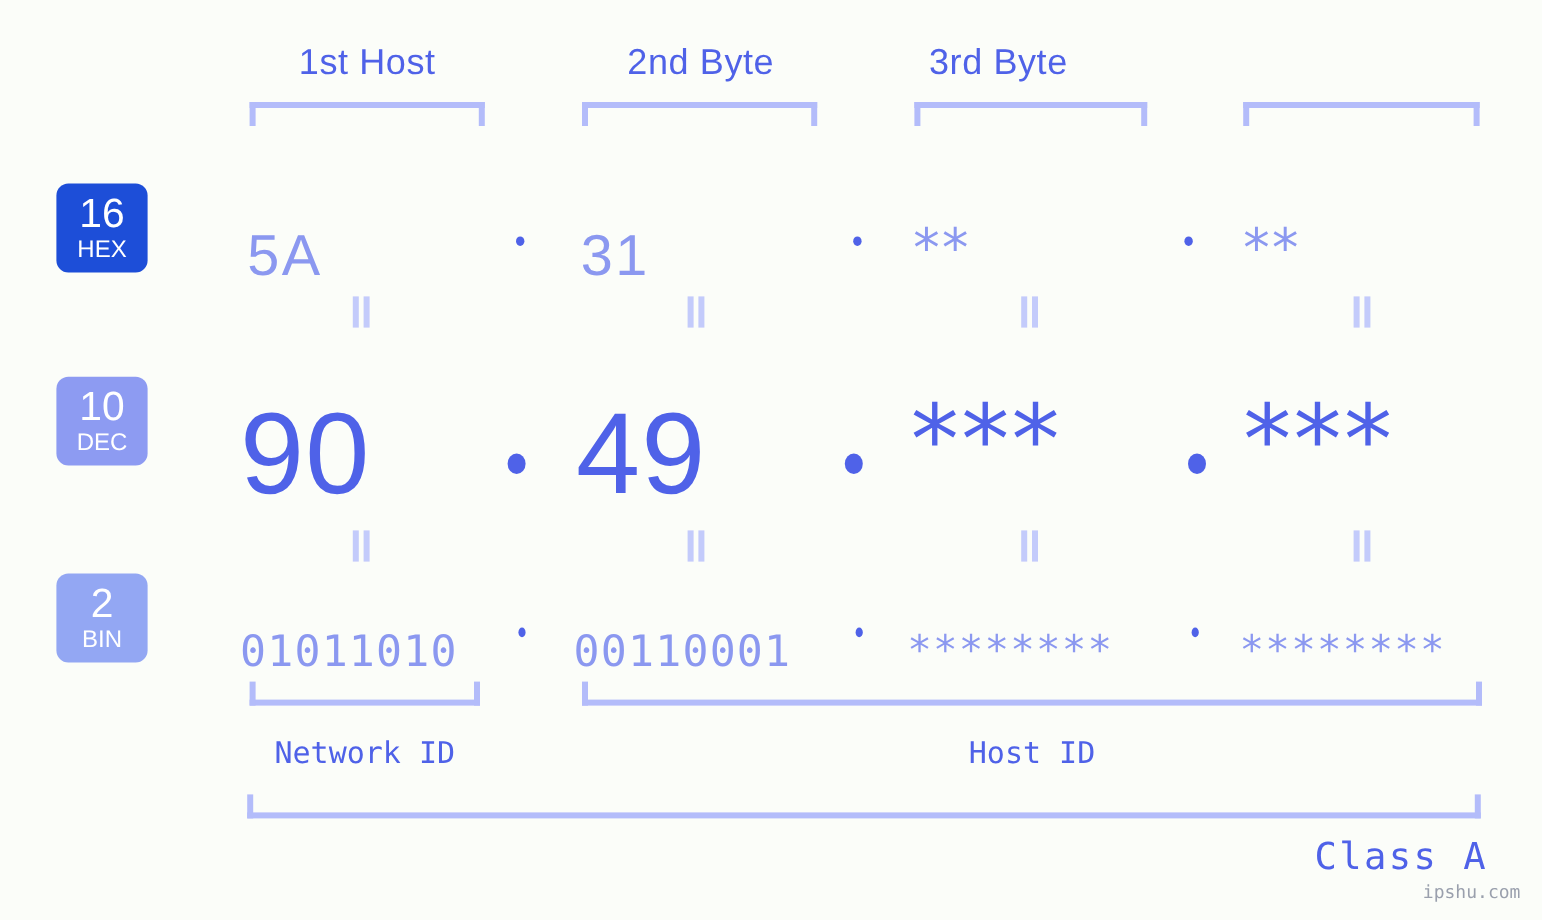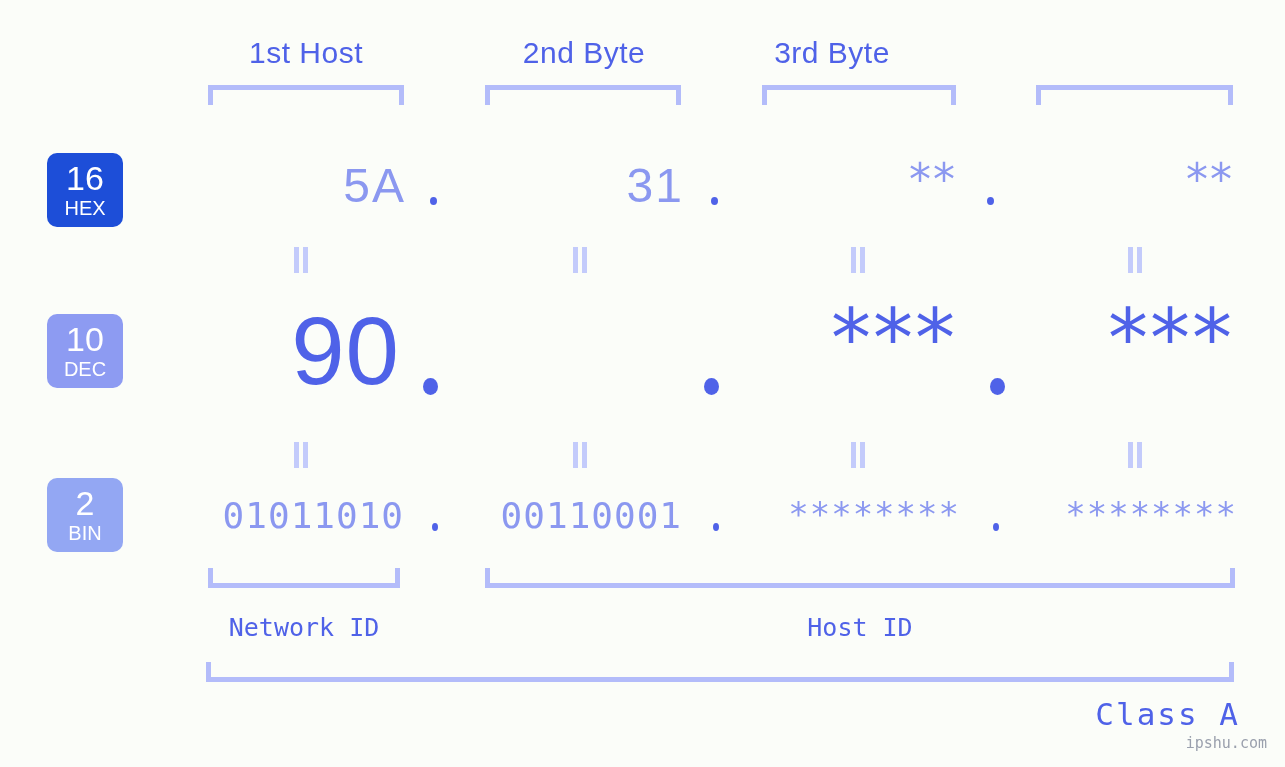--- a/index.html
+++ b/index.html
@@ -77,22 +77,23 @@
     line-height: 22px;
     font-weight: 400;
   }
   .badge-hex { top: 153px; background: #1d4ed8; }
   .badge-dec { top: 314px; background: #8d9bf2; }
   .badge-bin { top: 478px; background: #93a7f3; }
 
   
   .cell {
     position: absolute;
-    text-align: right;
-    white-space: nowrap;
+    text-align: left;
+    white-space: nowrap;
+    margin-top: 28px;
   }
 
   .hex-val {
     font-family: "Liberation Sans", sans-serif;
     font-size: 48px;
     line-height: 56px;
     color: #8b98f0;
     top: 158px;
     letter-spacing: 2px;
   }
@@ -250,20 +251,21 @@
   <div class="eq" style="left:851px;top:247px;">
       <i></i>
       <i></i>
     </div>
   <div class="eq" style="left:1128px;top:247px;">
       <i></i>
       <i></i>
     </div>
 
   <div class="cell dec-val" style="left:200px;width:200px;">90</div>
+  <div class="cell dec-val" style="left:480px;width:200px;">49</div>
   <div class="cell dec-star" style="left:759px;width:198px;">***</div>
   <div class="cell dec-star" style="left:1036px;width:198px;">***</div>
 
   <div class="dot dot-md" style="left:423px;top:378px;"></div>
   <div class="dot dot-md" style="left:704px;top:378px;"></div>
   <div class="dot dot-md" style="left:990px;top:378px;"></div>
 
   <div class="eq" style="left:294px;top:442px;">
       <i></i>
       <i></i>

